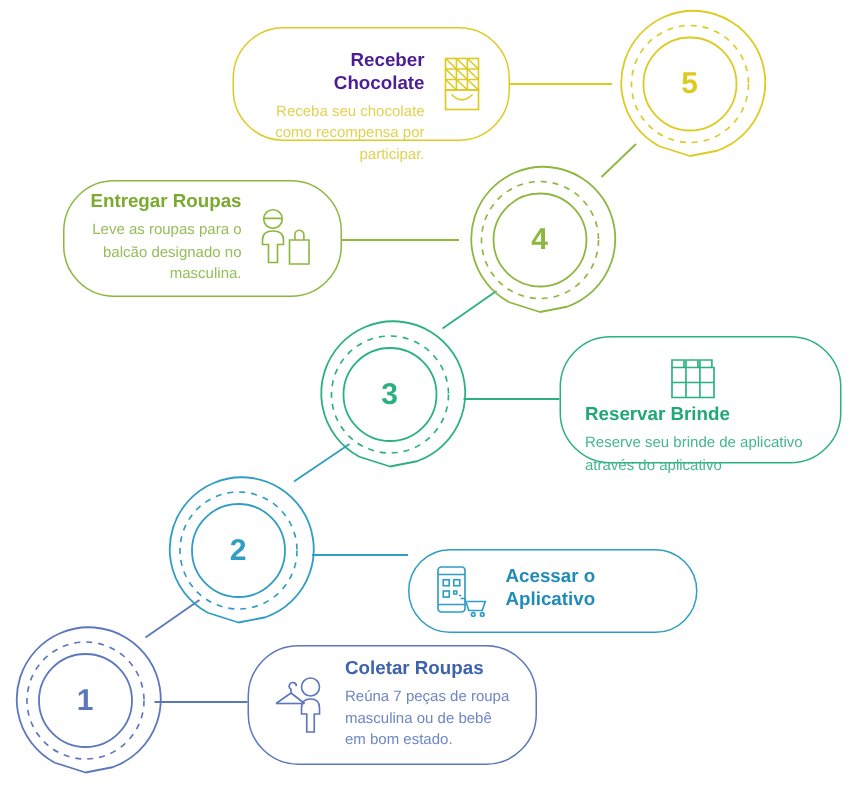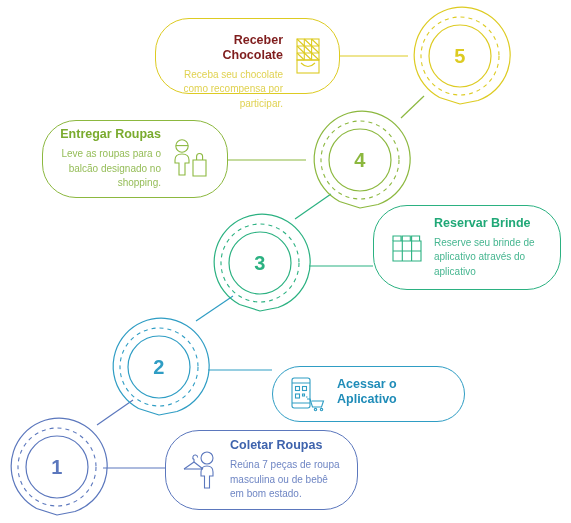--- a/index.html
+++ b/index.html
@@ -111,21 +111,21 @@
 
     <path d="M228 160 H306" stroke="#8cb83f" stroke-width="1.2"></path>
 
     <path d="M401 118 L424 96" stroke="#8cb83f" stroke-width="1.2"></path>
 
     <path d="M338 56 H408" stroke="#ddcb22" stroke-width="1.2"></path>
   </svg>
 
   <div class="step-card align-right" style="left:155px; top:18px; width:185px; height:76px; border-color:#ddcb22;">
     <div class="card-text">
-      <div class="card-title" style="color:#7f1d1d;margin-top:32px;">Receber Chocolate</div>
+      <div class="card-title" style="color:#4c1d95;margin-top:32px;">Receber Chocolate</div>
       <div class="card-desc" style="color:#e0d251;">Receba seu chocolate como recompensa por participar.</div>
     </div>
     <div class="card-icon">
       <svg width="30" height="38" viewBox="0 0 30 38" fill="none" stroke="#ddcb22" stroke-width="1.1">
         <rect x="4" y="2" width="22" height="21"></rect>
         <rect x="4" y="23" width="22" height="13"></rect>
         <path d="M11.3 2 V23 M18.6 2 V23 M4 9 H26 M4 16 H26"></path>
         <path d="M4 2 L11.3 9 M11.3 2 L18.6 9 M18.6 2 L26 9 M4 9 L11.3 16 M11.3 9 L18.6 16 M18.6 9 L26 16 M4 16 L11.3 23 M11.3 16 L18.6 23 M18.6 16 L26 23"></path>
         <path d="M8 26 q7 7 14 0"></path>
       </svg>
@@ -137,21 +137,21 @@
       <path d="M34.5 96.5 A48 48 0 1 1 73 99.5 L55 103 Z" stroke="#ddcb22" stroke-width="1.2" fill="none" stroke-linejoin="round"></path>
       <circle cx="55" cy="55" r="39" stroke="#ddcb22" stroke-width="1.1" stroke-dasharray="4 4" fill="none"></circle>
       <circle cx="55" cy="55" r="31" stroke="#ddcb22" stroke-width="1.2" fill="none"></circle>
     </svg>
     <div class="step-num" style="color:#ddcb22;">5</div>
   </div>
 
   <div class="step-card align-right" style="left:42px; top:120px; width:186px; height:78px; border-color:#8cb83f;">
     <div class="card-text">
       <div class="card-title" style="color:#7aab2e;">Entregar Roupas</div>
-      <div class="card-desc" style="color:#95bd58;">Leve as roupas para o balcão designado no shopping.</div>
+      <div class="card-desc" style="color:#95bd58;">Leve as roupas para o balcão designado no masculina.</div>
     </div>
     <div class="card-icon">
       <svg width="40" height="42" viewBox="0 0 40 42" fill="none" stroke="#8cb83f" stroke-width="1.1">
         <circle cx="11" cy="8" r="6.2"></circle>
         <path d="M4.9 7.6 H17.1"></path>
         <path d="M4 22 q0 -6 7 -6 q7 0 7 6 v3 h-4 v12 h-6 v-12 h-4 z"></path>
         <path d="M22 22 h13 v16 h-13 z"></path>
         <path d="M25.6 22 v-3.5 a3 3 0 0 1 6 0 v3.5"></path>
       </svg>
     </div>
@@ -168,21 +168,21 @@
 
   <div class="step-badge" style="left:205px; top:208px;">
     <svg width="110" height="110" viewBox="0 0 110 110" fill="none">
       <path d="M34.5 96.5 A48 48 0 1 1 73 99.5 L55 103 Z" stroke="#2bb181" stroke-width="1.2" fill="none" stroke-linejoin="round"></path>
       <circle cx="55" cy="55" r="39" stroke="#2bb181" stroke-width="1.1" stroke-dasharray="4 4" fill="none"></circle>
       <circle cx="55" cy="55" r="31" stroke="#2bb181" stroke-width="1.2" fill="none"></circle>
     </svg>
     <div class="step-num" style="color:#2bb181;">3</div>
   </div>
 
-  <div class="step-card align-left" style="left:373px; top:205px; width:188px; height:85px; border-color:#2bb181;">
+  <div class="step-card align-left" style="left:373px; top:224px; width:188px; height:85px; border-color:#2bb181;flex-direction:column;">
     <div class="card-icon">
       <svg width="34" height="34" viewBox="0 0 34 34" fill="none" stroke="#2bb181" stroke-width="1.1">
         <path d="M3 10 h28 v20 h-28 z"></path>
         <path d="M3 10 v-5 h8 v5 M12.3 10 v-5 h8 v5 M21.6 10 v-5 h8 v5"></path>
         <path d="M12.3 10 V30 M21.6 10 V30 M3 20 H31"></path>
       </svg>
     </div>
     <div class="card-text">
       <div class="card-title" style="color:#20a877;">Reservar Brinde</div>
       <div class="card-desc" style="color:#46b690;">Reserve seu brinde de aplicativo através do aplicativo</div>

